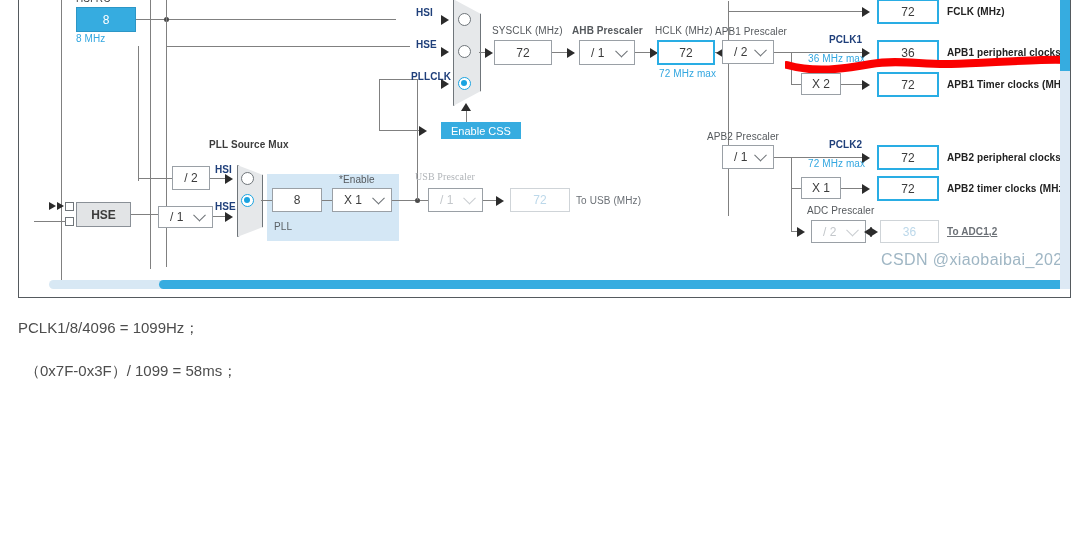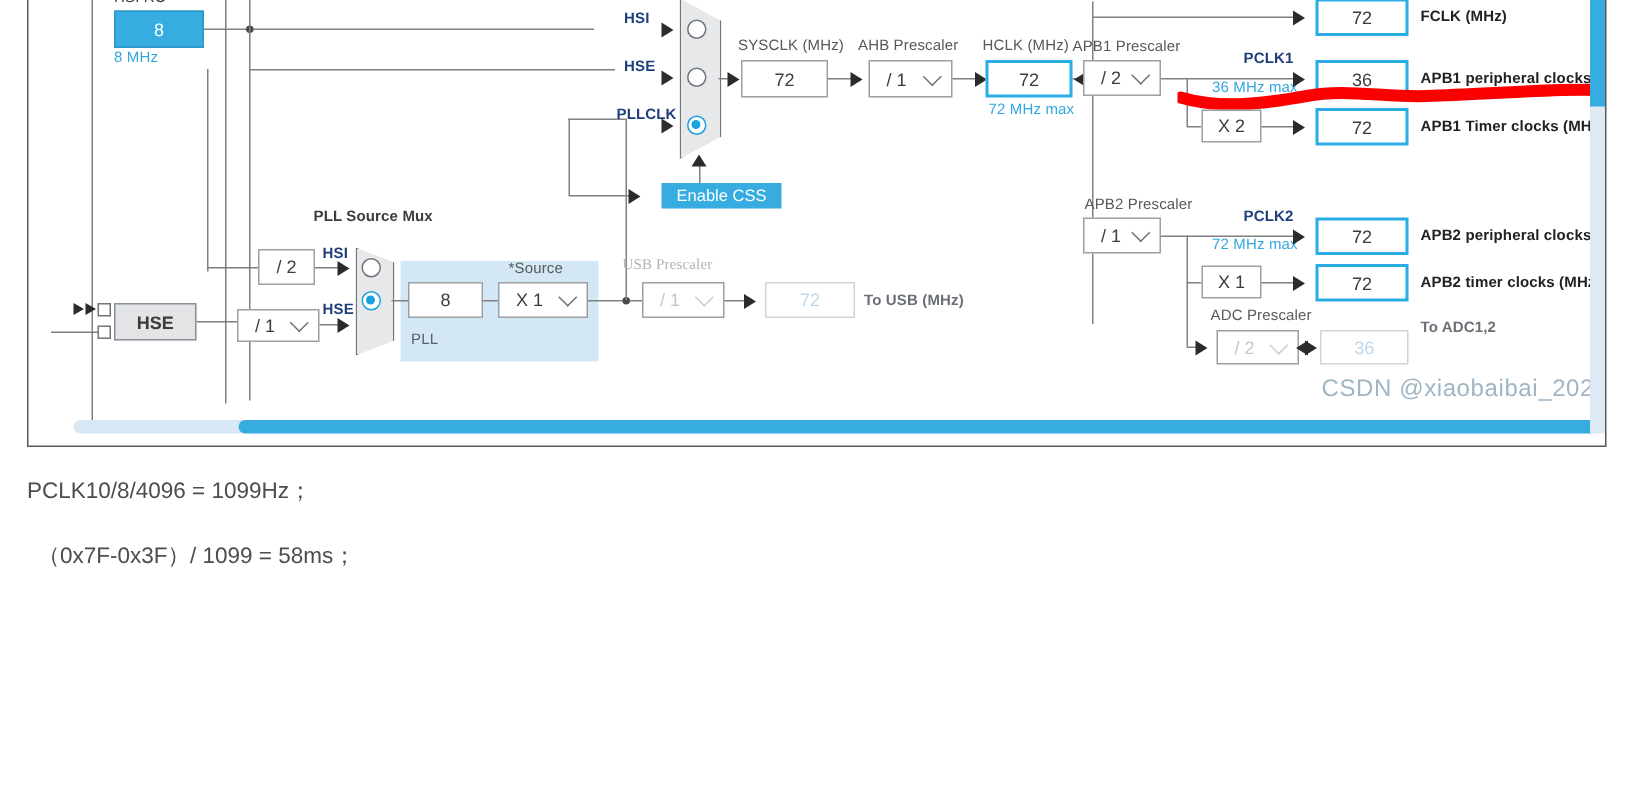--- a/index.html
+++ b/index.html
@@ -132,21 +132,21 @@
     <div class="arrow" style="left:206px;top:223px;"></div>
 
     <div class="mux m1" style="left:218px;top:176px;width:24px;height:70px;"></div>
     <div class="radio" style="left:222px;top:183px;"></div>
     <div class="radio on" style="left:222px;top:205px;"></div>
 
     <div class="pllbg" style="left:248px;top:185px;width:132px;height:67px;"></div>
     <div class="wire h" style="left:242px;top:211px;width:14px;"></div>
     <div class="box" style="left:253px;top:199px;width:50px;height:24px;">8</div>
     <div class="lbl" style="left:255px;top:232px;color:#5b6166;">PLL</div>
-    <div class="lbl" style="left:320px;top:185px;color:#55595d;">*Source</div>
+    <div class="lbl" style="left:320px;top:185px;color:#55595d;">*Enable</div>
     <div class="wire h" style="left:303px;top:211px;width:10px;"></div>
     <div class="sel" style="left:313px;top:199px;width:60px;height:24px;">
       <span class="v">X 1</span>
       <i class="chev"></i>
     </div>
 
     <div class="wire h" style="left:373px;top:211px;width:28px;"></div>
     <div class="node" style="left:396px;top:209px;"></div>
     <div class="wire v" style="left:398px;top:90px;height:121px;"></div>
     <div class="wire h" style="left:360px;top:90px;width:38px;"></div>
@@ -156,21 +156,21 @@
 
     <div class="lbl grey" style="left:396px;top:182px;">USB Prescaler</div>
     <div class="wire h" style="left:401px;top:211px;width:8px;"></div>
     <div class="sel disabled" style="left:409px;top:199px;width:55px;height:24px;">
       <span class="v">/ 1</span>
       <i class="chev"></i>
     </div>
     <div class="wire h" style="left:464px;top:211px;width:18px;"></div>
     <div class="arrow" style="left:477px;top:207px;"></div>
     <div class="box disabled" style="left:491px;top:199px;width:60px;height:24px;">72</div>
-    <div class="lbl dark" style="left:557px;top:206px;color:#6b7076;font-weight:bold;">To USB (MHz)</div>
+    <div class="lbl dark" style="left:557px;top:206px;color:#6b7076;font-weight:normal;">To USB (MHz)</div>
 
     <div class="lbl bold" style="left:397px;top:18px;color:#1f3f7a;">HSI</div>
     <div class="lbl bold" style="left:397px;top:50px;color:#1f3f7a;">HSE</div>
     <div class="lbl bold" style="left:392px;top:82px;color:#1f3f7a;">PLLCLK</div>
 
     <div class="arrow" style="left:422px;top:26px;"></div>
     <div class="arrow" style="left:422px;top:58px;"></div>
     <div class="arrow" style="left:422px;top:90px;"></div>
 
     <div class="mux m1" style="left:434px;top:10px;width:26px;height:105px;"></div>
@@ -182,21 +182,21 @@
     <div class="arrow" style="left:443px;top:113px;transform:rotate(-90deg);"></div>
     <div class="cssbtn" style="left:422px;top:133px;width:80px;height:17px;">Enable CSS</div>
 
     <div class="wire h" style="left:460px;top:63px;width:12px;"></div>
     <div class="arrow" style="left:466px;top:59px;"></div>
     <div class="lbl" style="left:473px;top:36px;color:#55595d;">SYSCLK (MHz)</div>
     <div class="box" style="left:475px;top:51px;width:58px;height:25px;">72</div>
 
     <div class="wire h" style="left:533px;top:63px;width:22px;"></div>
     <div class="arrow" style="left:548px;top:59px;"></div>
-    <div class="lbl" style="left:553px;top:36px;color:#55595d;">AHB Prescaler</div>
+    <div class="lbl" style="left:553px;top:36px;color:#55595d;font-weight:bold;">AHB Prescaler</div>
     <div class="sel" style="left:560px;top:51px;width:56px;height:25px;">
       <span class="v">/ 1</span>
       <i class="chev"></i>
     </div>
 
     <div class="wire h" style="left:616px;top:63px;width:22px;"></div>
     <div class="arrow" style="left:631px;top:59px;"></div>
     <div class="lbl" style="left:636px;top:36px;color:#55595d;">HCLK (MHz)</div>
     <div class="box blueborder" style="left:638px;top:51px;width:58px;height:25px;">72</div>
     <div class="lbl blue" style="left:640px;top:79px;">72 MHz max</div>
@@ -229,21 +229,21 @@
     <div class="arrow" style="left:843px;top:59px;"></div>
     <div class="box blueborder" style="left:858px;top:51px;width:62px;height:25px;">36</div>
     <div class="lbl dark" style="left:928px;top:58px;">APB1 peripheral clocks (MHz)</div>
 
     <div class="box" style="left:782px;top:84px;width:40px;height:22px;">X 2</div>
     <div class="wire h" style="left:822px;top:95px;width:26px;"></div>
     <div class="arrow" style="left:843px;top:91px;"></div>
     <div class="box blueborder" style="left:858px;top:83px;width:62px;height:25px;">72</div>
     <div class="lbl dark" style="left:928px;top:90px;">APB1 Timer clocks (MHz)</div>
 
-    <div class="lbl" style="left:704px;top:142px;color:#55595d;">APB2 Prescaler</div>
+    <div class="lbl" style="left:688px;top:142px;color:#55595d;">APB2 Prescaler</div>
     <div class="sel" style="left:703px;top:156px;width:52px;height:24px;">
       <span class="v">/ 1</span>
       <i class="chev"></i>
     </div>
     <div class="lbl bold" style="left:810px;top:150px;color:#1f3f7a;">PCLK2</div>
     <div class="lbl blue" style="left:789px;top:169px;">72 MHz max</div>
 
     <div class="wire h" style="left:755px;top:168px;width:92px;"></div>
     <div class="wire v" style="left:772px;top:168px;height:74px;"></div>
     <div class="wire h" style="left:772px;top:199px;width:10px;"></div>
@@ -260,32 +260,32 @@
 
     <div class="lbl" style="left:788px;top:216px;color:#55595d;">ADC Prescaler</div>
     <div class="arrow" style="left:778px;top:238px;"></div>
     <div class="sel disabled" style="left:792px;top:231px;width:55px;height:23px;">
       <span class="v">/ 2</span>
       <i class="chev"></i>
     </div>
     <div class="arrow" style="left:845px;top:238px;transform:scaleX(-1);"></div>
     <div class="arrow" style="left:851px;top:238px;"></div>
     <div class="box disabled" style="left:861px;top:231px;width:59px;height:23px;">36</div>
-    <div class="lbl" style="left:928px;top:224px;color:#6b7076;font-weight:bold;">To ADC1,2</div>
+    <div class="lbl" style="left:928px;top:237px;color:#6b7076;font-weight:bold;text-decoration:underline;">To ADC1,2</div>
 
     <svg id="red-mark" viewBox="0 0 300 22">
       <path d="M2,14 C30,22 58,18 86,13 C112,8 138,14 166,13 C196,12 226,10 256,9 C272,8.5 288,9 297,10" stroke="#fa0000" stroke-width="8" fill="none" stroke-linecap="round"></path>
     </svg>
 
     <div id="watermark">CSDN @xiaobaibai_2021</div>
 
     <div id="hscroll">
       <div id="hthumb"></div>
     </div>
     <div id="vscroll"></div>
     <div id="vthumb"></div>
   </div>
 </div>
 
 <div id="article">
-  <p>PCLK10/8/4096 = 1099Hz；</p>
+  <p>PCLK1/8/4096 = 1099Hz；</p>
   <p class="indent">（0x7F-0x3F）/ 1099 = 58ms；</p>
 </div>
 
 </body></html>

